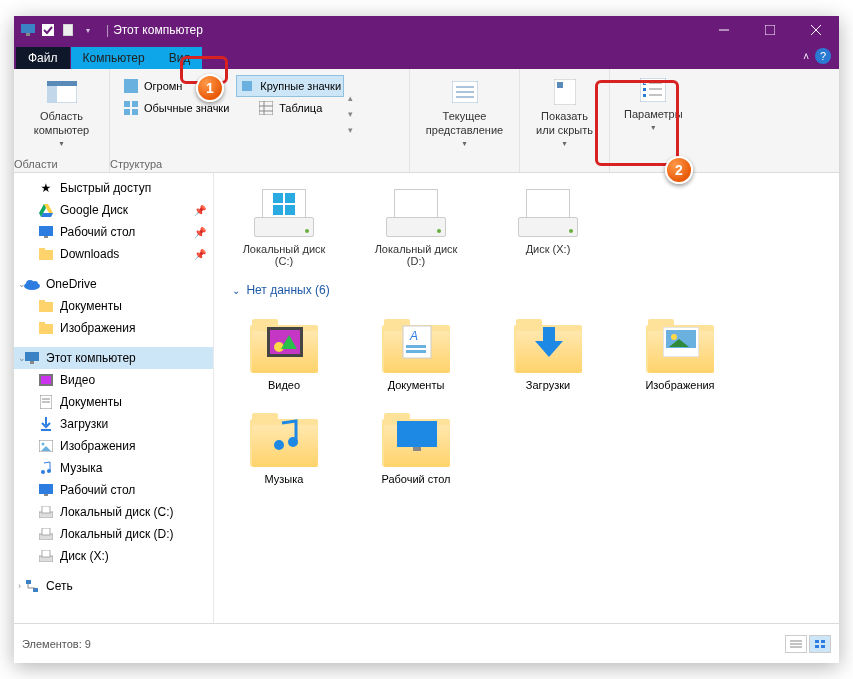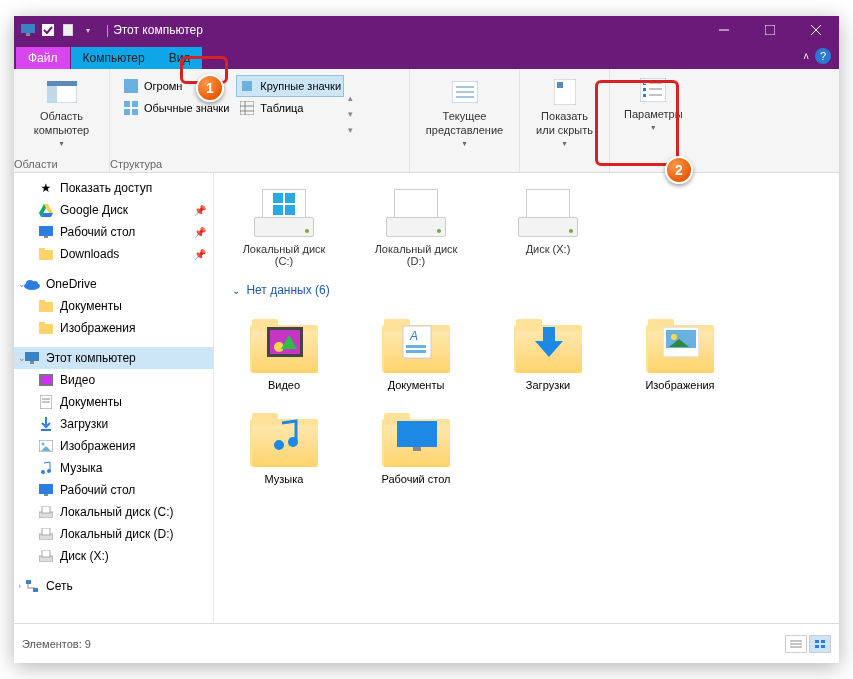--- a/index.html
+++ b/index.html
@@ -12,21 +12,21 @@
 .titlebar .qat { display: flex; gap: 4px; padding: 0 6px; align-items: center; }
 .qat-item { width: 16px; height: 16px; display: flex; align-items: center; justify-content: center; }
 .titlebar .title-sep { color: #b89ac0; margin: 0 4px; }
 .titlebar-title { flex: 0 0 auto; }
 .titlebar-spacer { flex: 1; }
 .winbtn { width: 46px; height: 28px; display: flex; align-items: center; justify-content: center; color: #fff; }
 
 
 .tabbar { height: 25px; background: #6a1b7a; display: flex; align-items: flex-end; padding-left: 2px; position: relative; }
 .tab { padding: 4px 12px; font-size: 12px; color: #fff; cursor: pointer; position: relative; }
-.tab.file { background: #d946ef; color: #fff; margin-right: 1px; }
+.tab.file { background: #0f172a; color: #fff; margin-right: 1px; }
 .tab.white { background: #0ea5e9; color: #222; }
 .tabbar-right { position: absolute; right: 8px; top: 4px; display: flex; gap: 6px; align-items: center; }
 .help-icon { width: 16px; height: 16px; background: #2a7ad4; border-radius: 50%; color: #fff; font-size: 11px; display: flex; align-items: center; justify-content: center; }
 .chevron-icon { font-size: 10px; color: #fff; }
 
 
 .ribbon { height: 104px; background: #f5f5f5; border-bottom: 1px solid #dcdcdc; display: flex; }
 .ribbon-group { border-right: 1px solid #e3e3e3; display: flex; flex-direction: column; }
 .ribbon-group-body { flex: 1; display: flex; padding: 3px 6px; }
 .ribbon-group-label { font-size: 11px; color: #666; text-align: left; padding-bottom: 2px; }
@@ -173,21 +173,21 @@
                   <svg width="14" height="14">
                     <rect x="0" y="0" width="6" height="6" fill="#6ab1e0"></rect>
                     <rect x="8" y="0" width="6" height="6" fill="#6ab1e0"></rect>
                     <rect x="0" y="8" width="6" height="6" fill="#6ab1e0"></rect>
                     <rect x="8" y="8" width="6" height="6" fill="#6ab1e0"></rect>
                   </svg>
                 </span>
                 <span>Обычные значки</span>
               </div>
           </div>
-          <div class="layout-col" style="margin-left:4px;">
+          <div class="layout-col" style="margin-left:4px;align-items:center;">
             <div class="layout-item sel">
                 <span class="li-icon">
                   <svg width="14" height="14">
                     <rect width="10" height="10" x="2" y="2" fill="#6ab1e0"></rect>
                   </svg>
                 </span>
                 <span>Крупные значки</span>
               </div>
             <div class="layout-item">
                 <span class="li-icon">
@@ -265,21 +265,21 @@
         </div>
       </div>
       <div class="ribbon-group-label">&nbsp;</div>
     </div>
   </div>
 
   <div class="body">
     <div class="nav">
       <div class="nav-item">
           <span class="ni-icon">★</span>
-          <span>Показать доступ</span>
+          <span>Быстрый доступ</span>
         </div>
       <div class="nav-item">
           <span class="ni-icon">
             <svg width="14" height="13">
               <polygon points="5,0 9,0 14,9 10,9" fill="#ffcf3f"></polygon>
               <polygon points="5,0 0,9 2,13 7,4" fill="#11a861"></polygon>
               <polygon points="2,13 12,13 14,9 4,9" fill="#2d7de0"></polygon>
             </svg>
           </span>
           <span>Google Диск</span>

